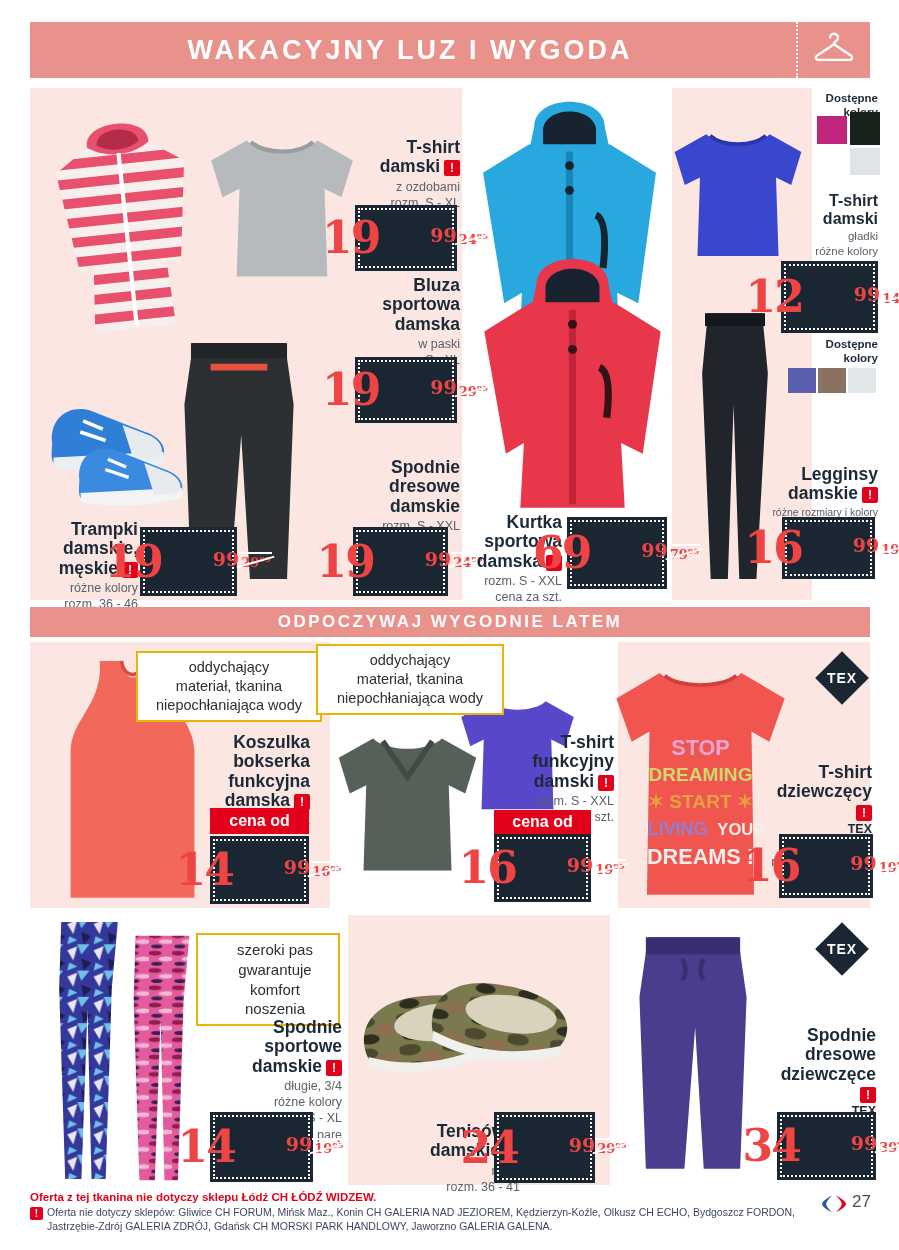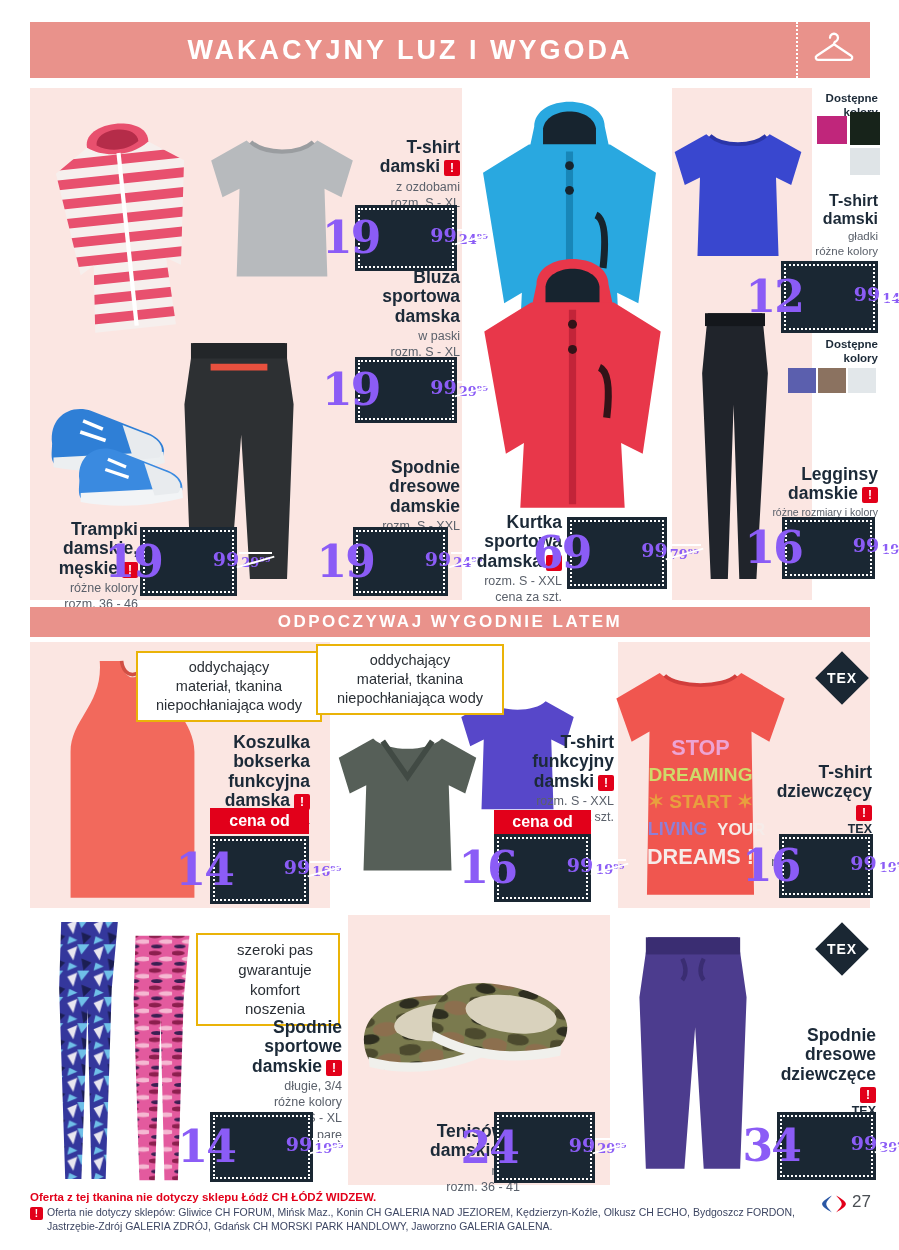--- a/index.html
+++ b/index.html
@@ -25,21 +25,21 @@
   .pname .nm{white-space:pre-line;}
   .pdetails{font-size:12.5px;line-height:1.3;color:#5b616b;white-space:pre-line;margin-top:2px;}
   .pbrand{font-size:12.5px;font-weight:bold;color:#1c2a38;margin-top:1px;}
   .excl{display:inline-block;background:#e2001a;color:#fff;width:16px;height:16px;line-height:16px;
         text-align:center;font-weight:bold;border-radius:2px;margin-left:4px;font-size:12px;vertical-align:baseline;}
 
   
   .price{position:absolute;background:#1a2733;}
   .price::before{content:"";position:absolute;inset:3px;border:2px dotted #fff;pointer-events:none;}
   .price-in{position:relative;height:100%;display:flex;align-items:center;justify-content:center;
-            color:#8b5cf6;font-family:"DejaVu Serif",serif;gap:48px;}
+            color:#ef4444;font-family:"DejaVu Serif",serif;gap:48px;}
   .p-main{font-size:44px;font-weight:bold;line-height:1;letter-spacing:-2px;}
   .p-side{display:flex;flex-direction:row;align-items:center;margin-left:3px;margin-top:-4px;justify-content:space-between;}
   .p-cents{font-size:19px;font-weight:bold;line-height:1;}
   .p-old{position:relative;font-size:13px;font-weight:bold;border-top:2px solid #fff;
          margin-top:3px;padding:1px 2px 0 2px;line-height:1;}
   .p-old sup{font-size:8px;}
   .p-old::after{content:"";position:absolute;left:-3px;right:-3px;top:45%;
                 border-top:2px solid #fff;transform:rotate(-16deg);}
 
   
@@ -171,21 +171,21 @@
   <div class="price" style="left:355px;top:205px;width:102px;height:66px;">
     <div class="price-in">
         <span class="p-main">19</span>
       <span class="p-side">
           <span class="p-cents">99</span>
       <span class="p-old"><span>24</span><sup>99</sup></span>
         </span>
       </div>
   </div>
 
-  <div class="pblock" style="left:348px;top:268px;width:112px;text-align:right;">
+  <div class="pblock" style="left:348px;top:276px;width:112px;text-align:right;">
     <div class="pname"><span class="nm">Bluza
 sportowa
 damska</span></div>
     <div class="pdetails">w paski
 rozm. S - XL</div>
   </div>
   <div class="price" style="left:355px;top:357px;width:102px;height:66px;">
     <div class="price-in">
         <span class="p-main">19</span>
       <span class="p-side">

